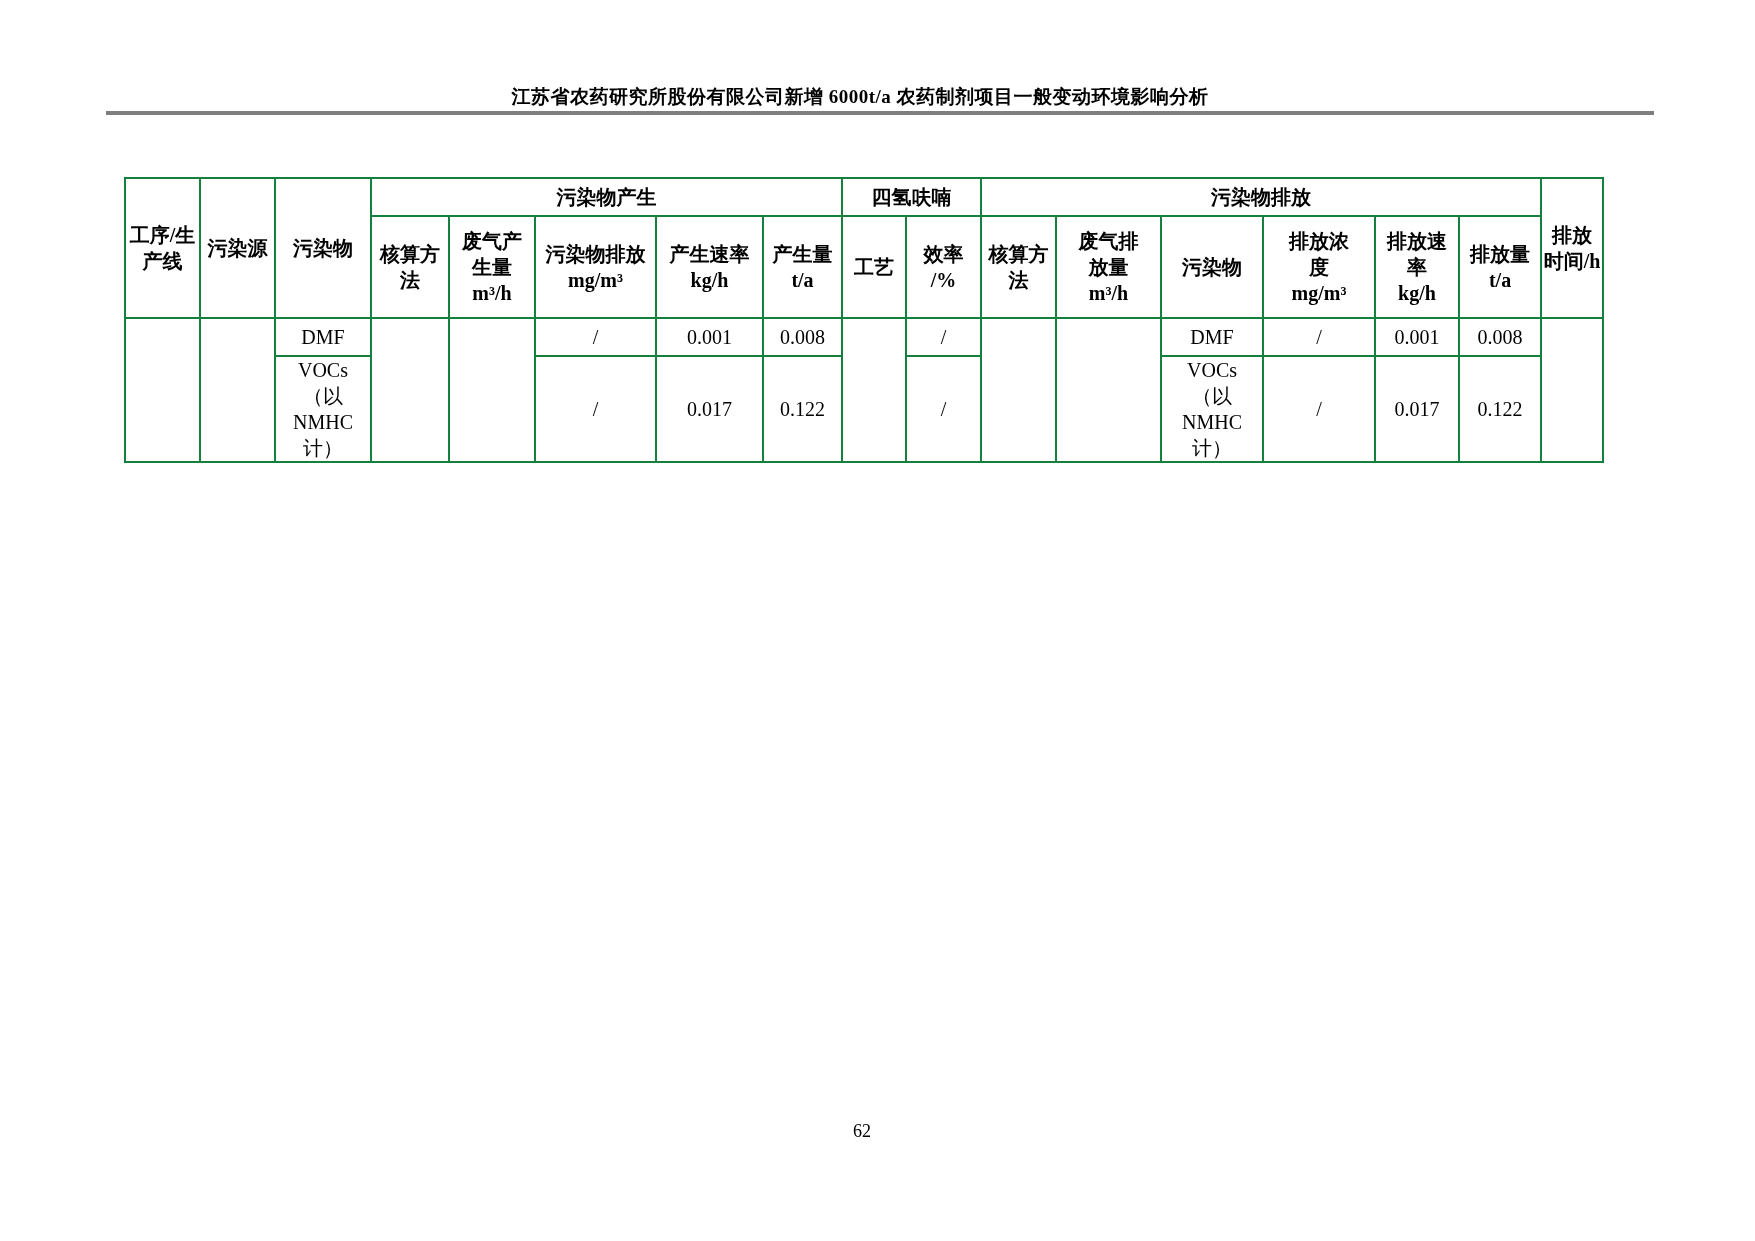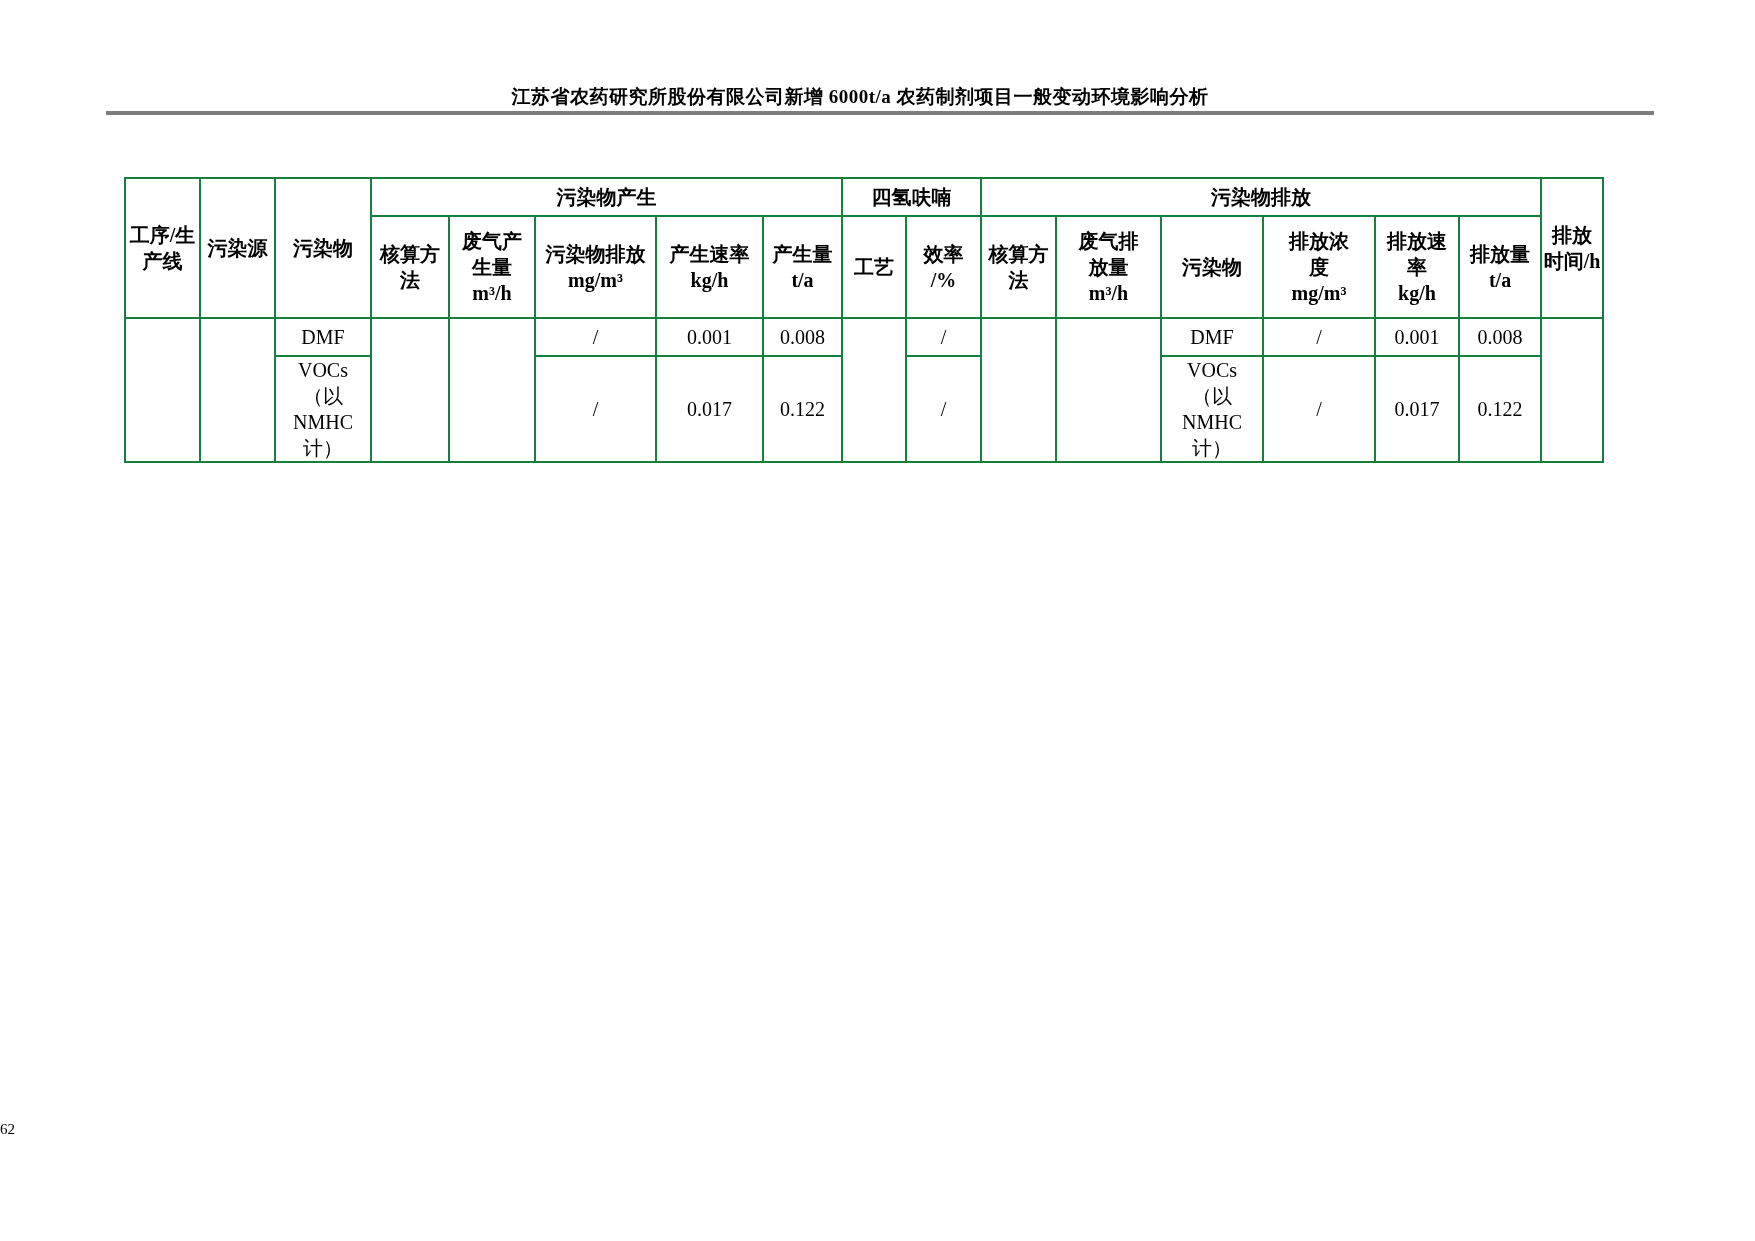--- a/index.html
+++ b/index.html
@@ -61,22 +61,22 @@
     left: 116px; top: 446px;
     width: 1560px;
     font-size: 20px;
     line-height: 25px;
     text-align: left;
   }
   .page-number {
     position: absolute;
     top: 1121px; left: 0;
     width: 1724px;
-    text-align: left;
-    font-size: 15px;
+    text-align: center;
+    font-size: 18px;
   }
 </style>
 </head>
 <body>
 
 <div class="page">
 
   <div class="doc-title">江苏省农药研究所股份有限公司新增 6000t/a 农药制剂项目一般变动环境影响分析</div>
   <div class="doc-rule" style="background-color:#7f7f7f"></div>
 

